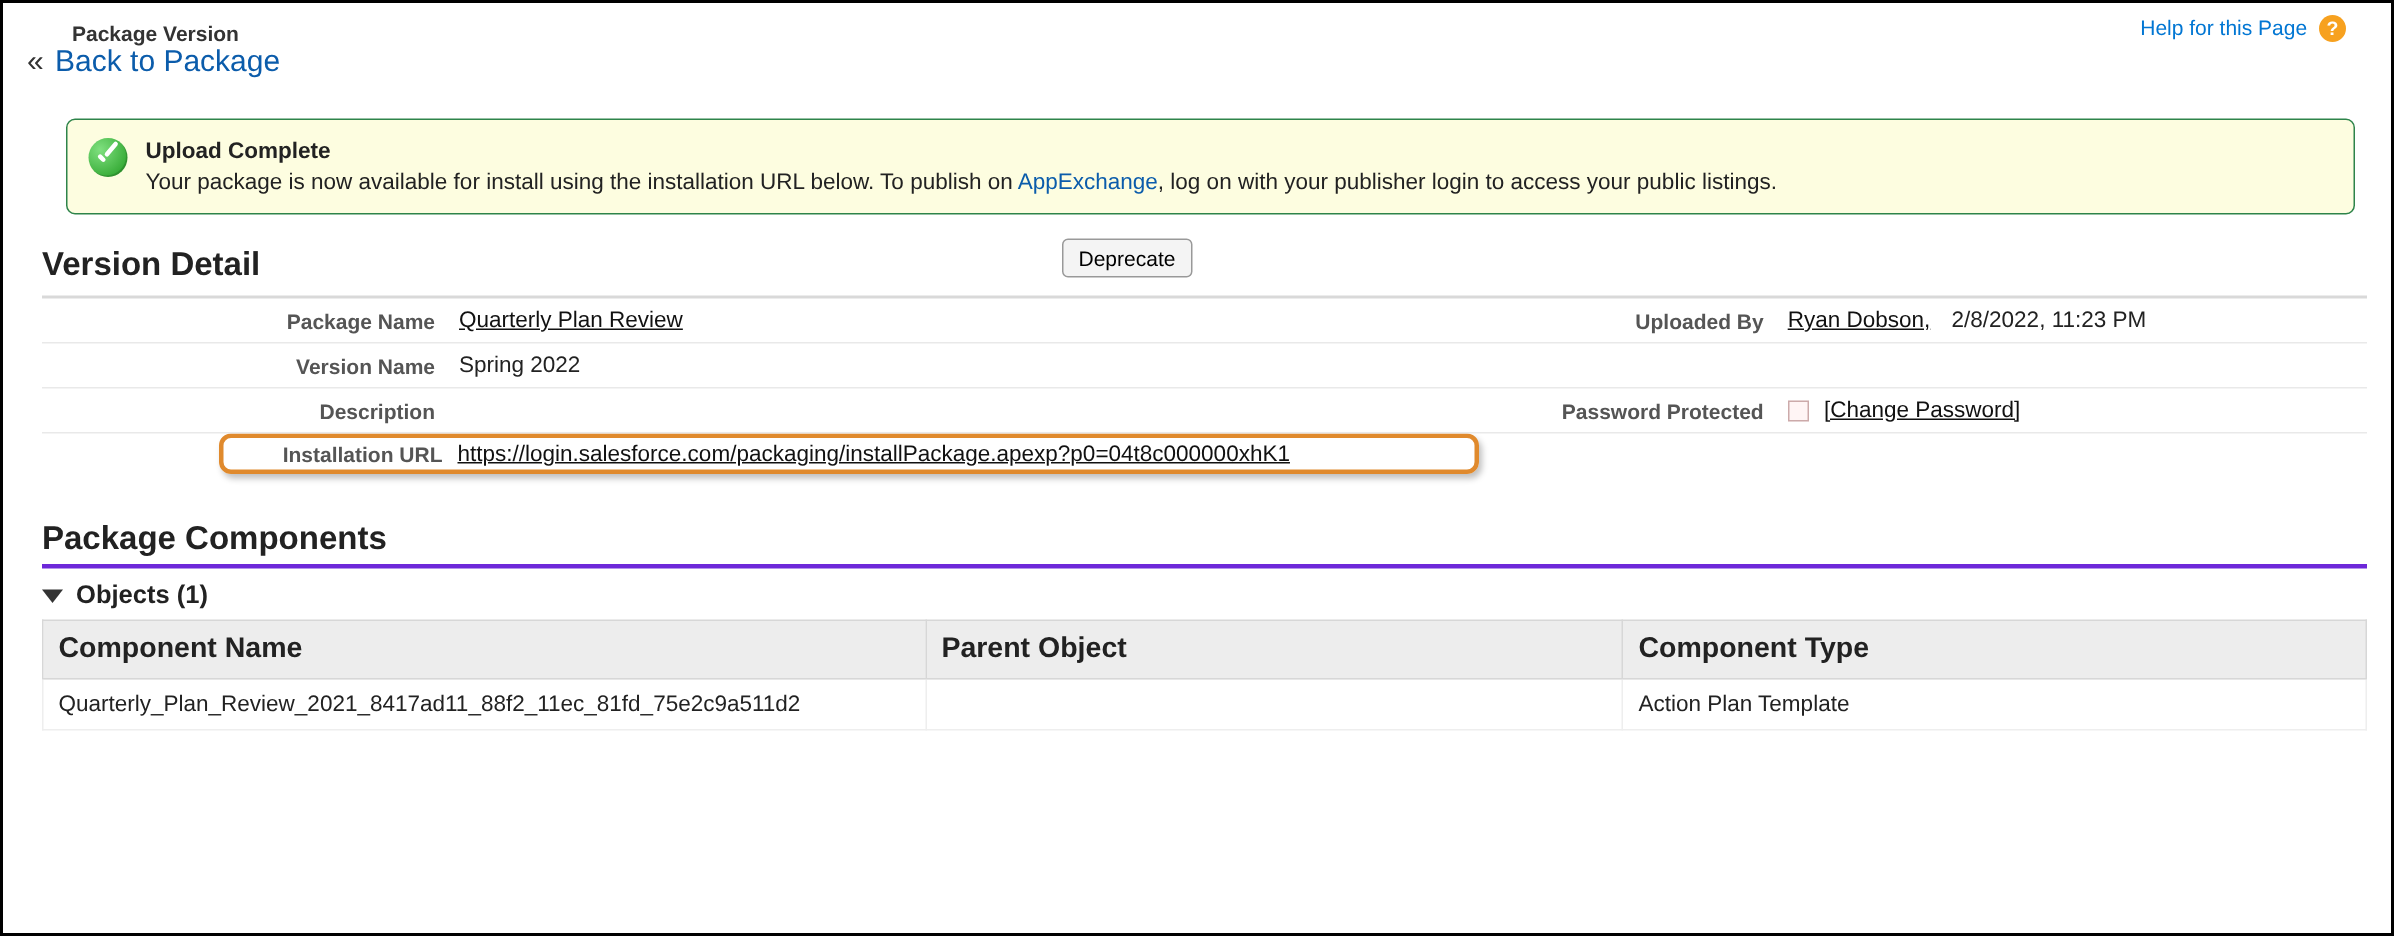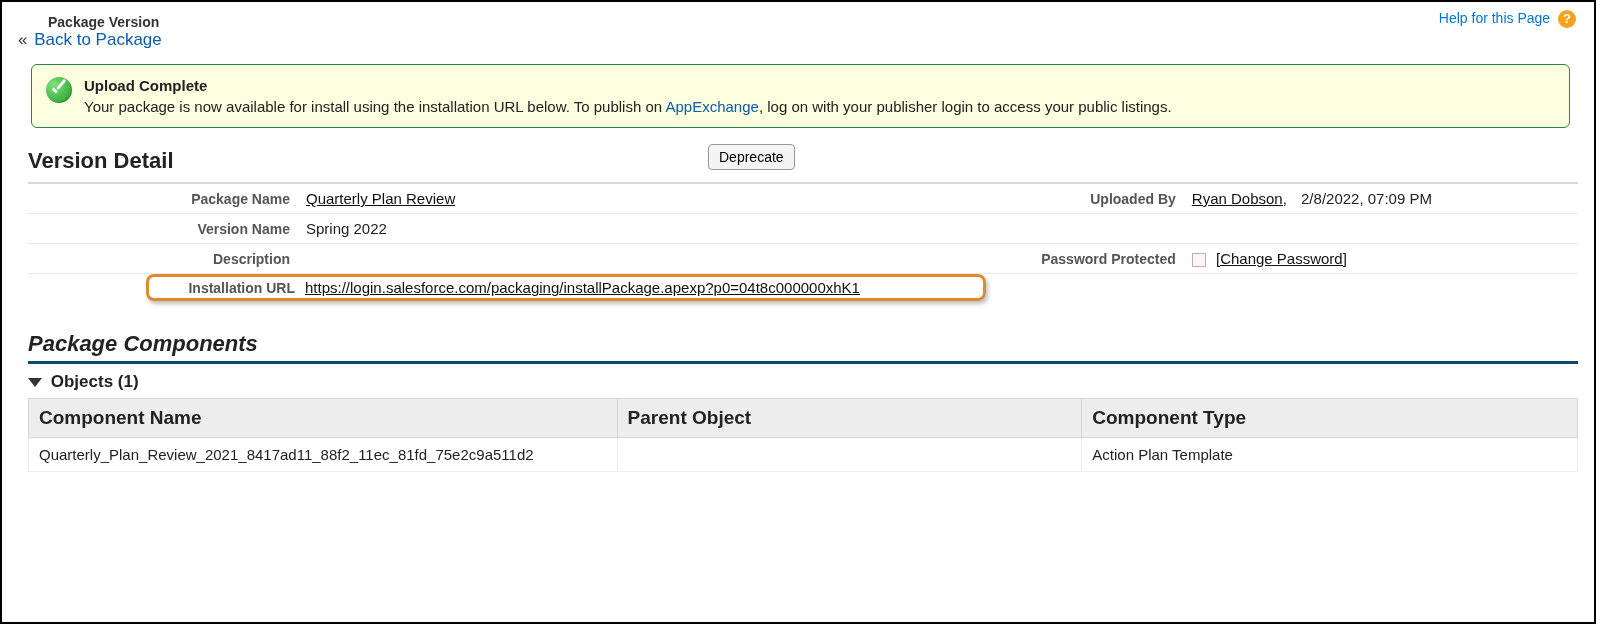--- a/index.html
+++ b/index.html
@@ -5,33 +5,33 @@
   * { box-sizing: border-box; }
   body {
     margin: 0;
     padding: 0;
     font-family: Arial, Helvetica, sans-serif;
     background: #fff;
     color: #222;
     width: 1600px;
   }
   .page-border { border: 2px solid #000; width: 1596px; height: 624px; margin: 0; padding: 10px 16px 0 16px; position: relative; }
-  .help-link { position: absolute; top: 8px; right: 18px; font-size: 14px; color: #0176d3; }
+  .help-link { position: absolute; top: 8px; right: 30px; font-size: 14px; color: #0176d3; }
   .help-link a { color: #0176d3; text-decoration: none; }
   .help-icon {
     display: inline-block; width: 18px; height: 18px; border-radius: 50%;
     background: #f7a11f; color: #fff; text-align: center; line-height: 18px;
     font-weight: bold; font-size: 13px; margin-left: 4px; vertical-align: middle;
   }
   .eyebrow { font-size: 14px; font-weight: bold; color: #333; margin-top: 2px; margin-left: 30px; }
   h1.page-title { font-size: 32px; font-weight: normal; margin: 0 0 6px 0; color: #111; }
-  .back-row { font-size: 17px; margin-bottom: 14px; }
+  .back-row { font-size: 20px; margin-bottom: 26px; }
   .back-row .chevron { color: #333; margin-right: 2px; }
   .back-row a { color: #0b5cab; text-decoration: none; }
-  .inset { margin-left: 13px; margin-right: 8px; }
+  .inset { margin-left: 26px; margin-right: 8px; }
   .alert {
     border: 1px solid #2e844a; background: #fdfde0; border-radius: 6px;
     padding: 10px 14px; display: flex; align-items: flex-start; gap: 12px;
     margin-bottom: 16px;
   }
   .alert .check {
     width: 26px; height: 26px; border-radius: 50%;
     background: radial-gradient(circle at 30% 30%, #7fe07f, #1f9a1f);
     position: relative; flex: 0 0 auto; margin-top: 2px;
     box-shadow: inset -1px -1px 0 rgba(0,0,0,.15);
@@ -67,21 +67,21 @@
   .link-underline { text-decoration: underline; color: #111; cursor: pointer; }
   .date-text { margin-left: 10px; }
   .chk { display: inline-block; width: 14px; height: 14px; border: 1px solid #caa; background: #fff5f5; vertical-align: middle; margin-right: 6px; }
   .highlight-box {
     border: 3px solid #e08a2d; border-radius: 8px; padding: 2px 6px;
     box-shadow: 2px 3px 4px rgba(0,0,0,.25);
   }
   .highlight-row td { padding-top: 8px; padding-bottom: 8px; }
   .pkg-components-head {
     font-size: 22px; font-weight: bold; margin: 30px 0 4px 0;
-    border-bottom: 3px solid #0c4a6e; padding-bottom: 4px; font-style: italic;
+    border-bottom: 3px solid #6d28d9; padding-bottom: 4px;
   }
   .objects-head { font-size: 17px; font-weight: bold; margin: 8px 0 6px 0; }
   .objects-head .tri { display:inline-block; width:0;height:0;border-left:7px solid transparent;border-right:7px solid transparent;border-top:9px solid #333; margin-right:4px; vertical-align: middle; }
   table.comp { width: 100%; border-collapse: collapse; font-size: 15px; }
   table.comp th { background: #ededed; border: 1px solid #d7d7d7; text-align: left; padding: 8px 10px; font-weight: bold; font-size: 19px; }
   table.comp td { border: 1px solid #eee; padding: 8px 10px; }
 </style>
 </head>
 <body>
 
@@ -115,21 +115,21 @@
     </div>
 
     <table class="detail-table">
       <tbody>
           <tr>
         <td class="lbl">Package Name</td>
         <td class="val"><span class="underline">Quarterly Plan Review</span></td>
         <td class="lbl2">Uploaded By</td>
         <td class="val2">
           <span class="underline">Ryan Dobson,</span>
-          <span class="date-text">2/8/2022, 07:09 PM</span>
+          <span class="date-text">2/8/2022, 11:23 PM</span>
         </td>
       </tr>
       <tr>
         <td class="lbl">Version Name</td>
         <td class="val">Spring 2022</td>
         <td class="lbl2"></td>
             <td class="val2"></td>
       </tr>
       <tr>
         <td class="lbl">Description</td>

